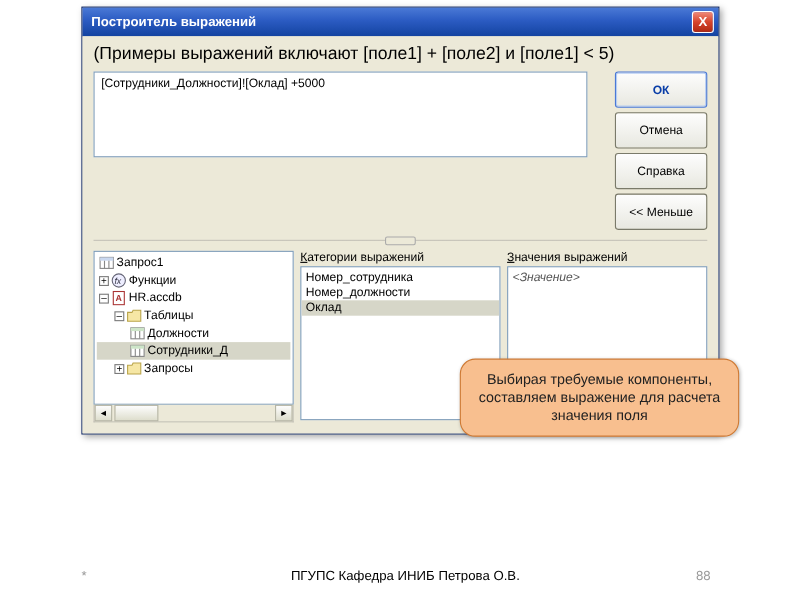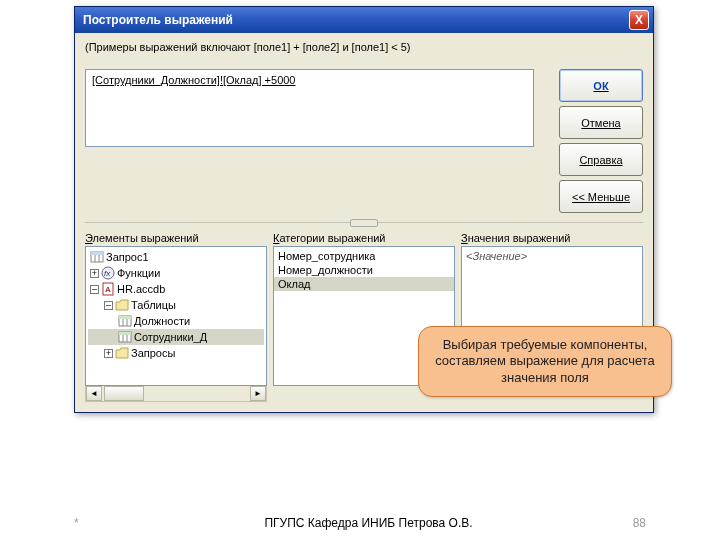--- a/index.html
+++ b/index.html
@@ -34,22 +34,22 @@
     background: linear-gradient(#f08b7a,#d6442c 50%,#b02912);
     border:1px solid #fff; border-radius:3px;
     color:#fff; font-weight:bold; font-size:12px;
     display:flex;align-items:center;justify-content:center;
     cursor:pointer;
   }
   .body { padding:8px 10px 10px 10px; background:#ece9d8; }
   .prompt { font-size:11px; margin-bottom:2px; }
   .prompt b { font-weight:bold; }
   .prompt a { color:#1a4bc1; text-decoration:underline; }
-  .examples { font-size:11px; margin-bottom:16px; }
-  .toprow { display:flex; gap:25px;text-decoration:underline; }
+  .examples { font-size:16px; margin-bottom:6px; }
+  .toprow { display:flex; gap:25px; }
   .exprbox {
     flex:1; height:78px;
     background:#fff; border:1px solid #7f9db9;
     padding:4px 6px; font-size:11px;
     color:#000;
   }
   .btncol { display:flex; flex-direction:column; gap:4px; width:84px; }
   .wbtn {
     height:33px;
     background: linear-gradient(#fdfdfd,#e8e8e0);
@@ -153,21 +153,20 @@
         <div class="wbtn">Справка</div>
         <div class="wbtn">&lt;&lt; Меньше</div>
       </div>
     </div>
 
     <div class="sep"></div>
 
     <div class="threecol">
 
       <div class="col">
-        <div class="colhdr"><u>Э</u><span textcontent="Элементы выражений"></span><span>лементы выражений</span></div>
         <div class="listbox" style="padding:0;">
           <div class="tree">
             <div class="trow">
               <span class="ico">
                   <svg viewBox="0 0 14 14">
                     <rect x="1" y="2" width="12" height="10" fill="#fff" stroke="#888"></rect>
                     <rect x="1" y="2" width="12" height="3" fill="#c9d8f0"></rect>
                     <line x1="5" y1="5" x2="5" y2="12" stroke="#888"></line>
                     <line x1="9" y1="5" x2="9" y2="12" stroke="#888"></line>
                   </svg>

